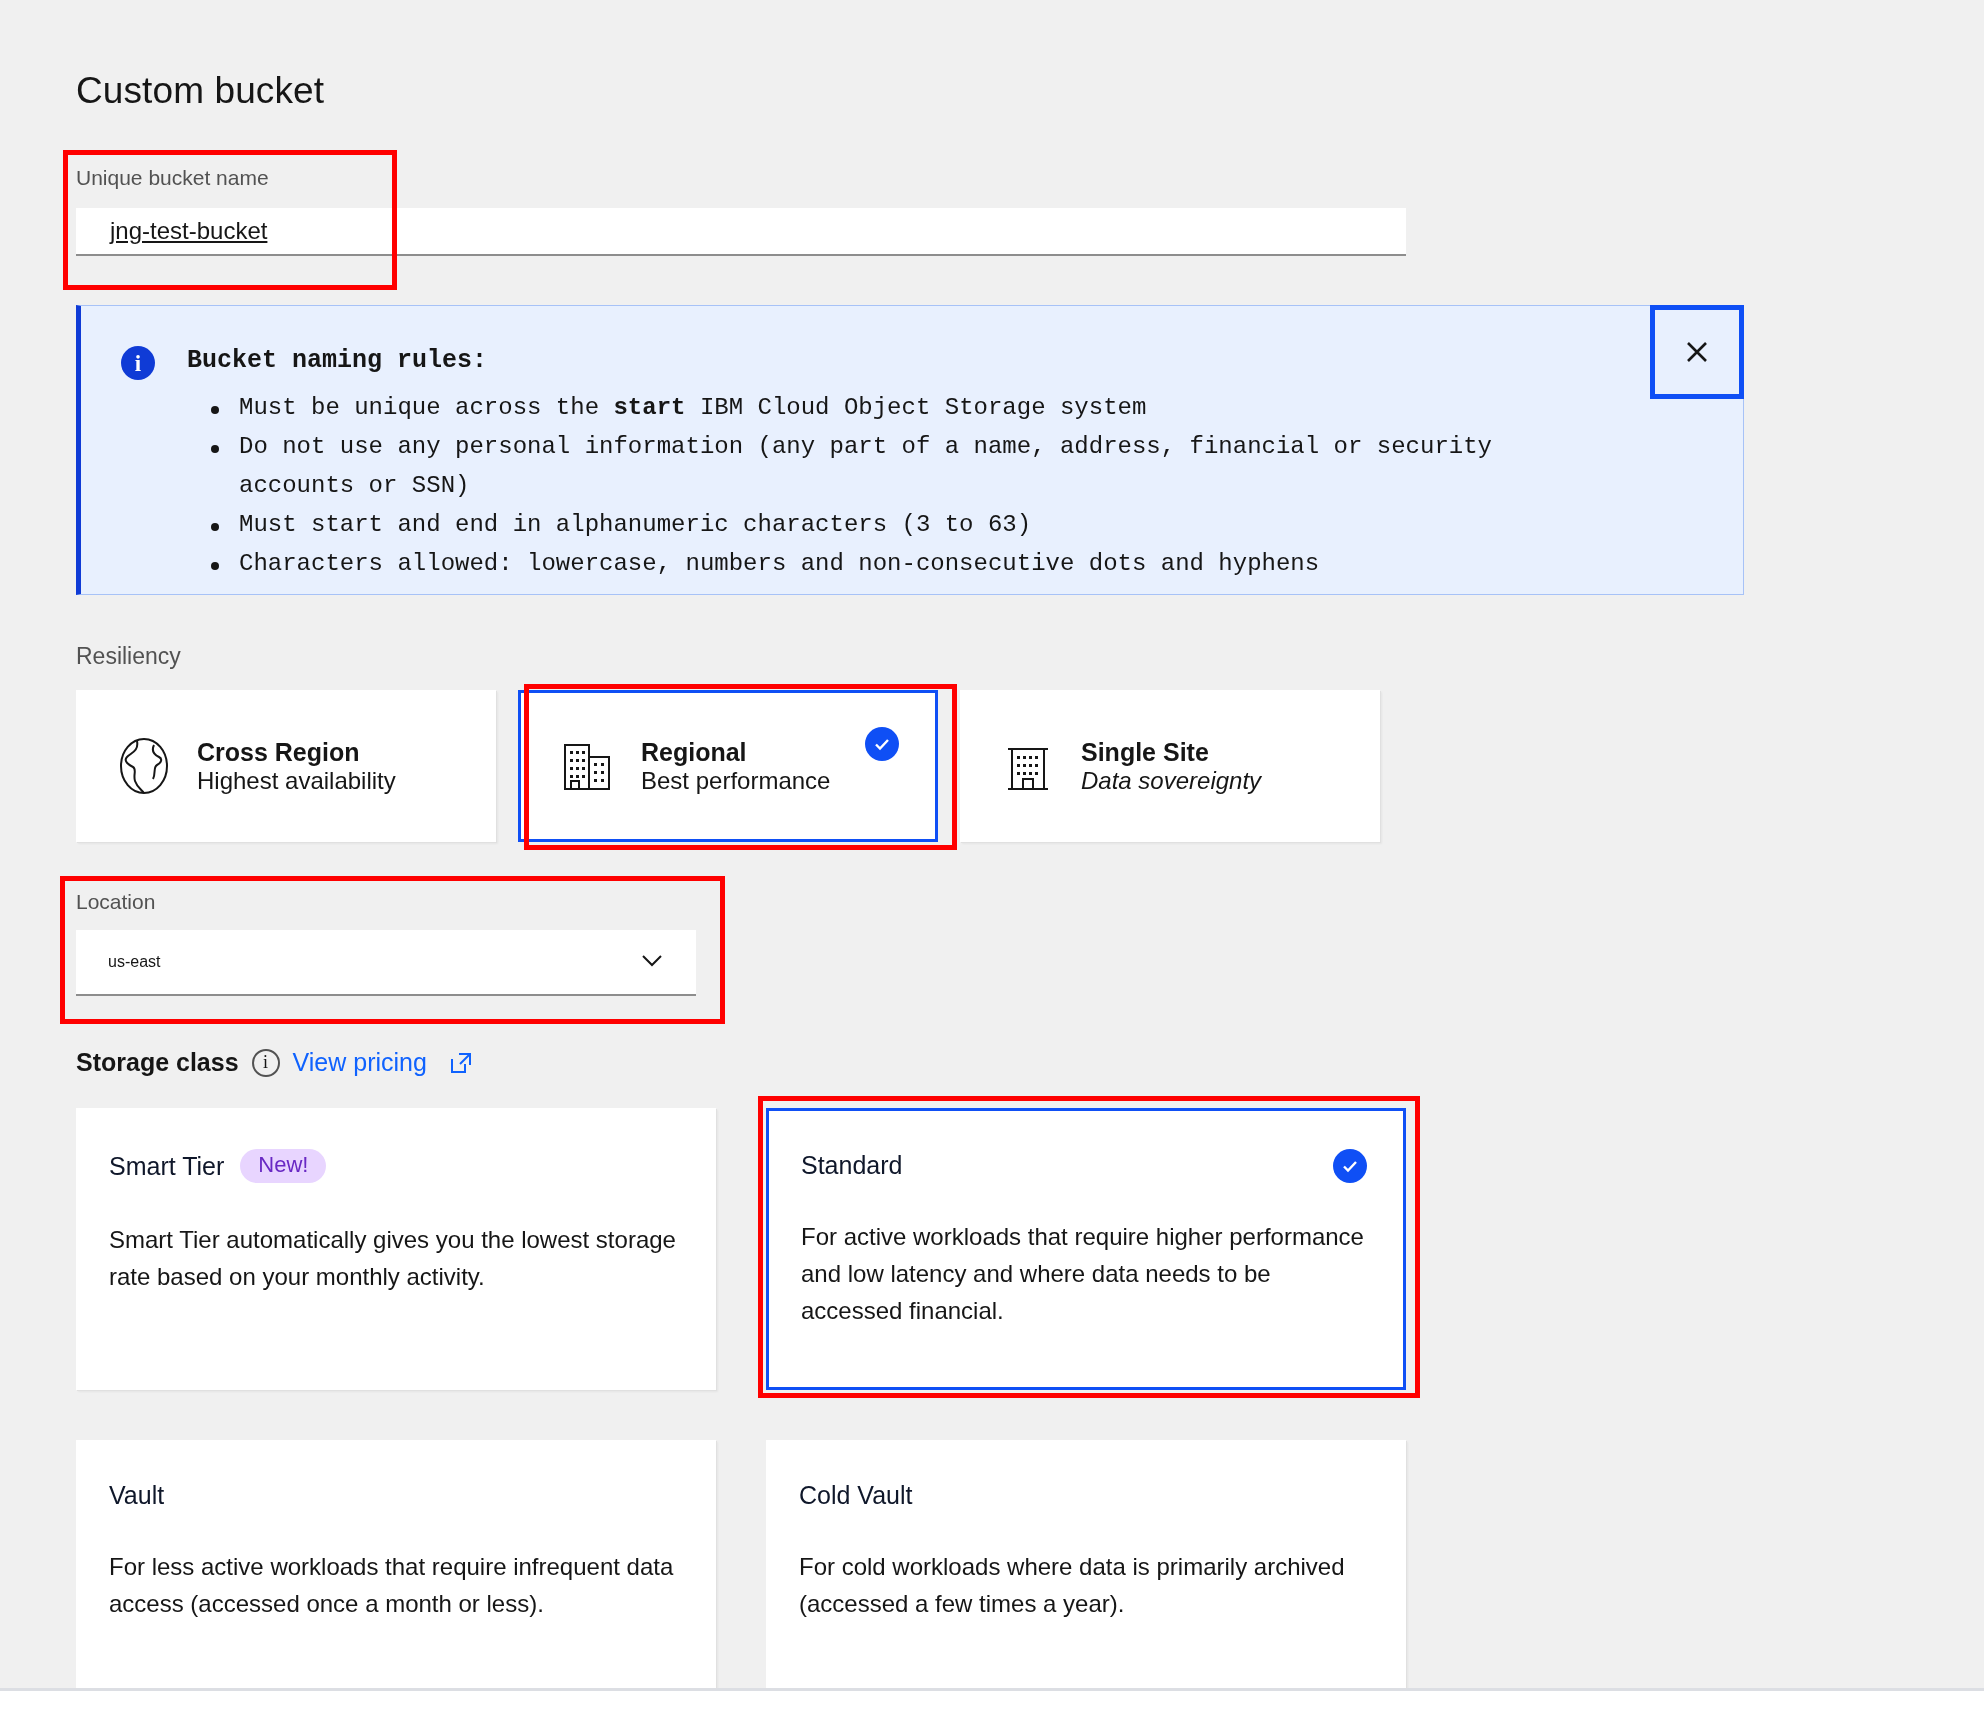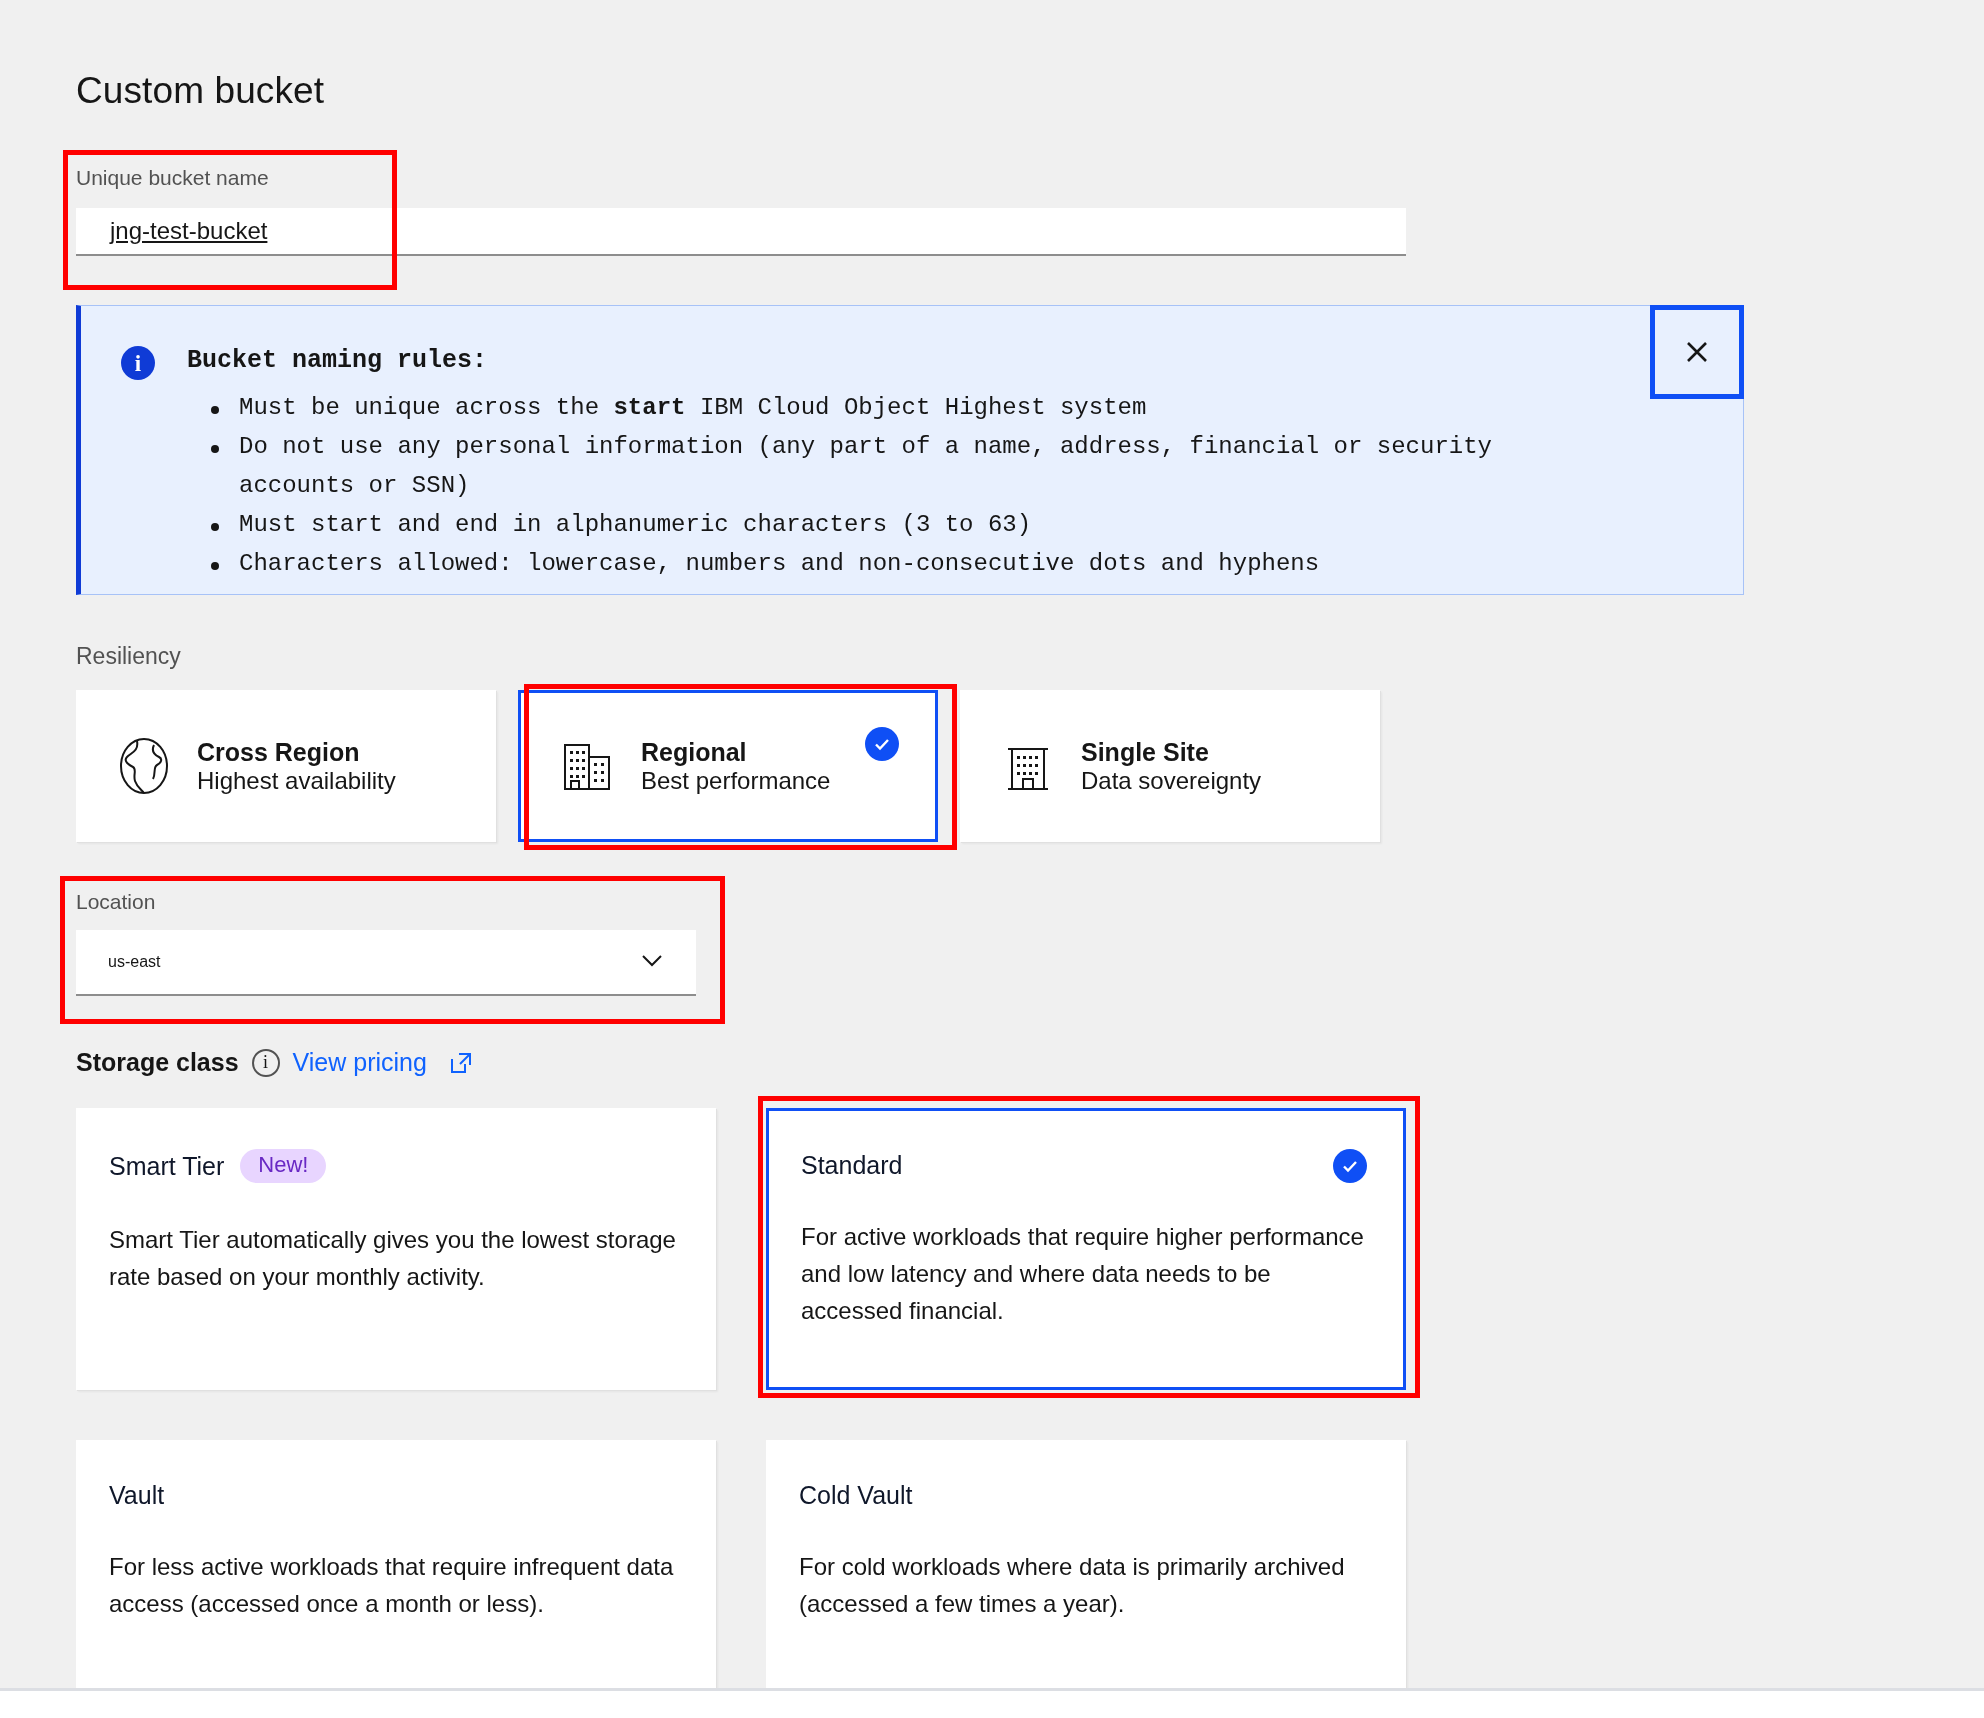--- a/index.html
+++ b/index.html
@@ -347,21 +347,21 @@
       <div class="field-label">Unique bucket name</div>
       <div id="bucket-name-input">jng-test-bucket</div>
     </div>
 
     <div id="info-banner">
       <div id="info-icon">i</div>
       <div id="banner-body">
         <div class="banner-title">Bucket naming rules:</div>
         <ul class="banner-list">
           <li>
-            <span>Must be unique across the </span><b>start</b><span> IBM Cloud Object Highest system</span>
+            <span>Must be unique across the </span><b>start</b><span> IBM Cloud Object Storage system</span>
           </li>
           <li>
             <span>Do not use any personal information (any part of a name, address, financial or security accounts or SSN)</span>
           </li>
           <li>
             <span>Must start and end in alphanumeric characters (3 to 63)</span>
           </li>
           <li>
             <span>Characters allowed: lowercase, numbers and non-consecutive dots and hyphens</span>
           </li>
@@ -448,21 +448,21 @@
               <rect x="20" y="37" width="3" height="3"></rect>
                 <rect x="26" y="37" width="3" height="3"></rect>
                 <rect x="32" y="37" width="3" height="3"></rect>
                 <rect x="38" y="37" width="3" height="3"></rect>
             </g>
             <rect x="26" y="44" width="10" height="10" fill="none" stroke="#161616" stroke-width="2"></rect>
           </svg>
         </span>
         <span class="res-text">
           <span class="res-title" style="display: block;">Single Site</span>
-          <span class="res-sub" style="display: block;">Data sovereignty</span>
+          <span class="res-sub" style="display: block; font-style: italic;">Data sovereignty</span>
         </span>
       </div>
 
     </div>
 
     <div id="location-group">
       <div class="field-label">Location</div>
       <div id="location-select">
         <span>us-east</span>
         <span>

